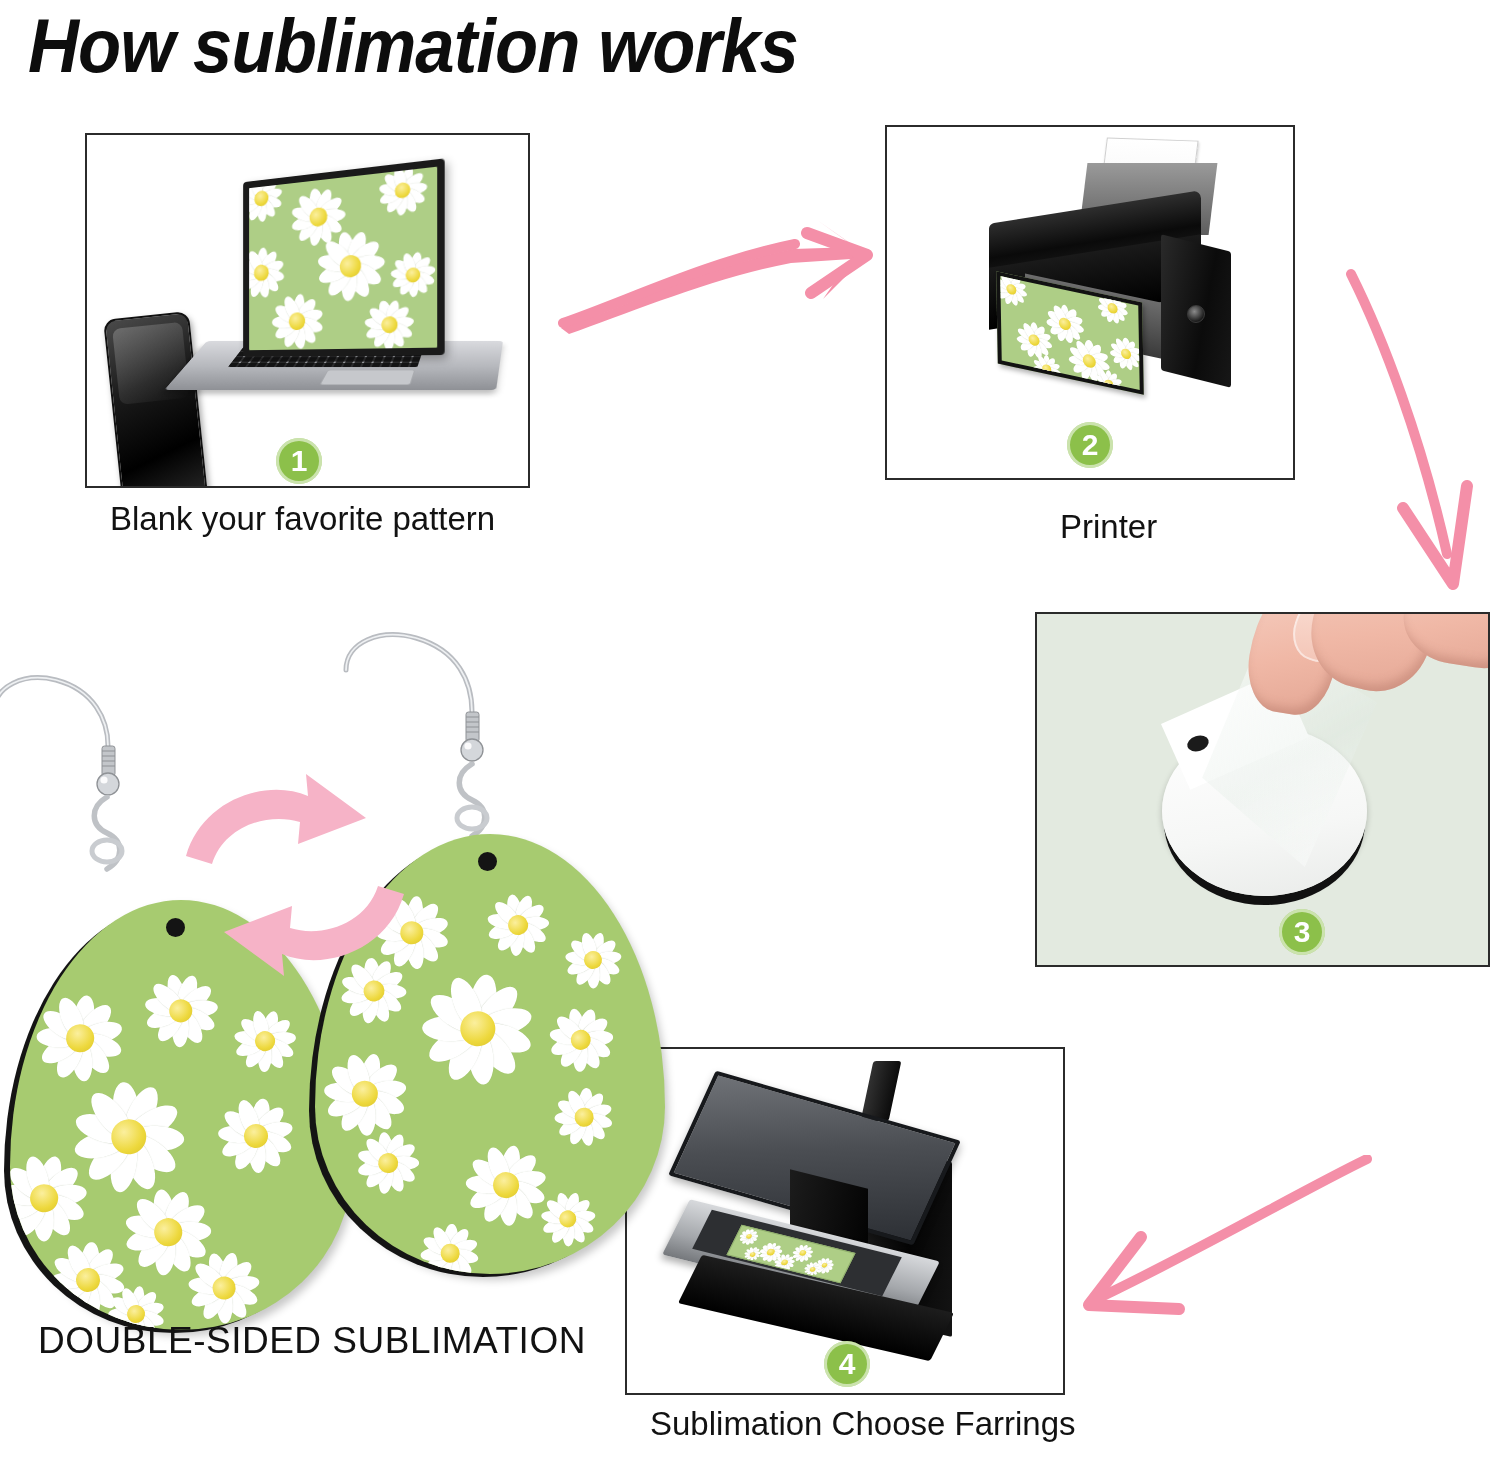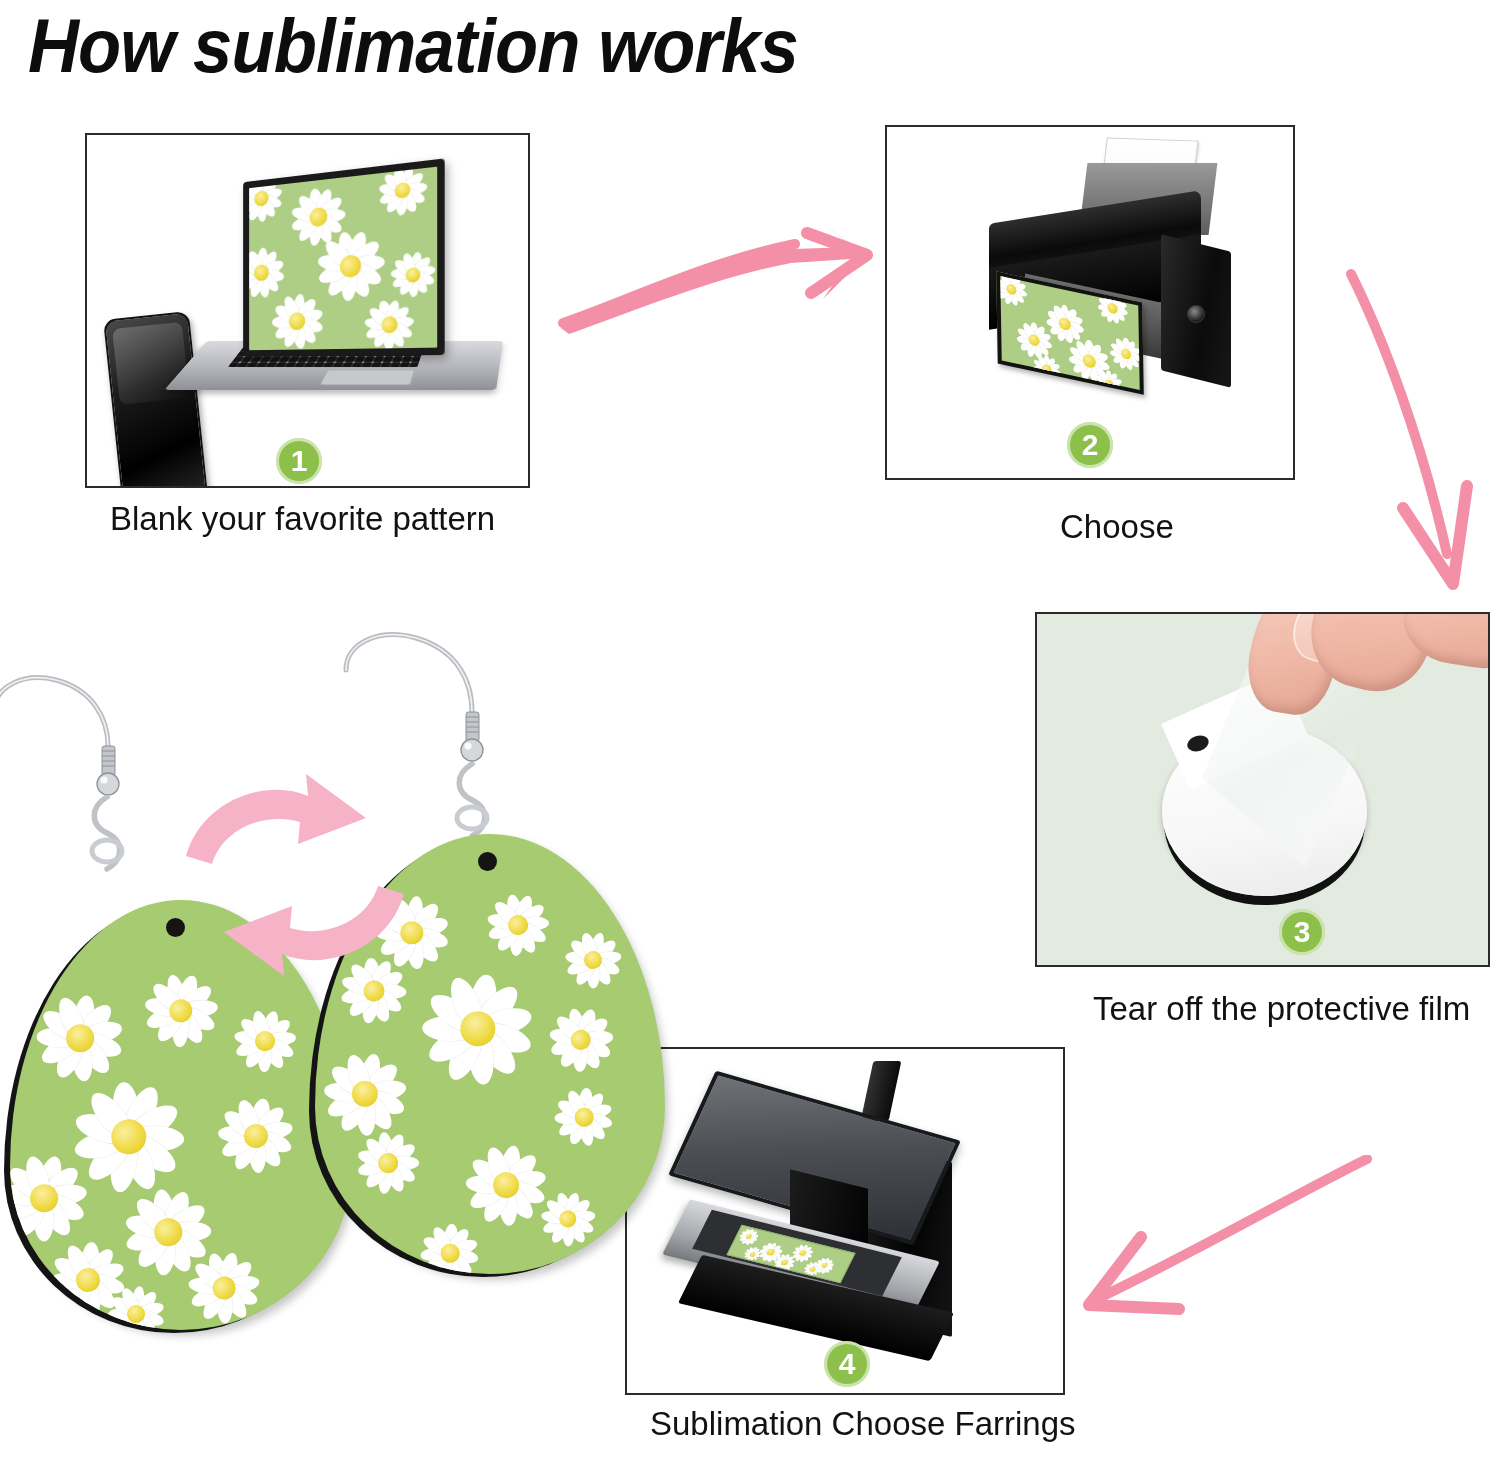--- a/index.html
+++ b/index.html
@@ -552,37 +552,36 @@
             <div class="pet" style="width: 6.45px; height: 14.1px; margin-left: -3.225px; margin-top: -14.1px; transform: rotate(229.091deg); background: rgb(255, 255, 255);"></div>
             <div class="pet" style="width: 6.45px; height: 14.1px; margin-left: -3.225px; margin-top: -14.1px; transform: rotate(261.818deg); background: rgb(255, 255, 255);"></div>
             <div class="pet" style="width: 6.45px; height: 14.1px; margin-left: -3.225px; margin-top: -14.1px; transform: rotate(294.545deg); background: rgb(255, 255, 255);"></div>
             <div class="pet" style="width: 6.45px; height: 14.1px; margin-left: -3.225px; margin-top: -14.1px; transform: rotate(327.273deg); background: rgb(255, 255, 255);"></div>
             <div class="core" style="width: 9px; height: 9px;"></div>
           </div>
         </div>
     </div>
     <div class="badge" style="left:180px;top:295px;">2</div>
   </div>
-  <div class="caption cap2">Choose</div>
+  <div class="caption cap2">Printer</div>
 
   <div class="panel p3 panel-mint">
     <div class="blank-disc"></div>
     <div class="blank-flat"></div>
     <div class="disc-hole"></div>
     <div class="film"></div>
     <div class="hand">
       <div class="finger f1">
         <div class="nail"></div>
       </div>
       <div class="finger f2"></div>
       <div class="finger f3"></div>
     </div>
     <div class="badge" style="left:242px;top:295px;">3</div>
   </div>
-  <div class="caption cap3">Tear off the protective film</div>
 
   <div class="panel p4">
     <div class="press">
       <div class="press-arm"></div>
       <div class="press-back"></div>
       <div class="press-knob"></div>
       <div class="press-top"></div>
       <div class="press-column"></div>
       <div class="press-platen"></div>
       <div class="press-mat"></div>
@@ -1054,20 +1053,21 @@
     <div class="drop-hole" style="left:138px;top:240px;"></div>
   </div>
 
   <div class="swap">
     <svg width="230" height="230" viewBox="0 0 230 230">
       <path d="M6 96 C22 40, 86 18, 128 36 L126 14 L186 58 L118 84 L120 62 C88 52, 44 66, 32 104 Z" fill="#f6b3c7"></path>
       <path d="M224 134 C208 190, 144 212, 102 194 L104 216 L44 172 L112 146 L110 168 C142 178, 186 164, 198 126 Z" fill="#f6b3c7"></path>
     </svg>
   </div>
 
+  <div class="caption cap5 caption-upper">DOUBLE-SIDED SUBLIMATION</div>
 
   <div class="brush" style="left:555px;top:215px;width:330px;height:150px;">
     <svg width="330" height="150" viewBox="0 0 330 150">
       <path d="M6 113 C70 92, 150 52, 238 34 L300 32 L262 5 L312 40 L268 84 L296 44 L236 48 C160 62, 74 98, 14 119 Z" fill="#f48fa8"></path>
       <path d="M8 108 C72 86, 152 47, 240 29" stroke="#f48fa8" stroke-width="10" fill="none" stroke-linecap="round"></path>
       <path d="M252 18 L312 40 L256 78" stroke="#f48fa8" stroke-width="12" fill="none" stroke-linecap="round" stroke-linejoin="round"></path>
     </svg>
   </div>
 
   <div class="brush" style="left:1335px;top:268px;width:170px;height:340px;">

